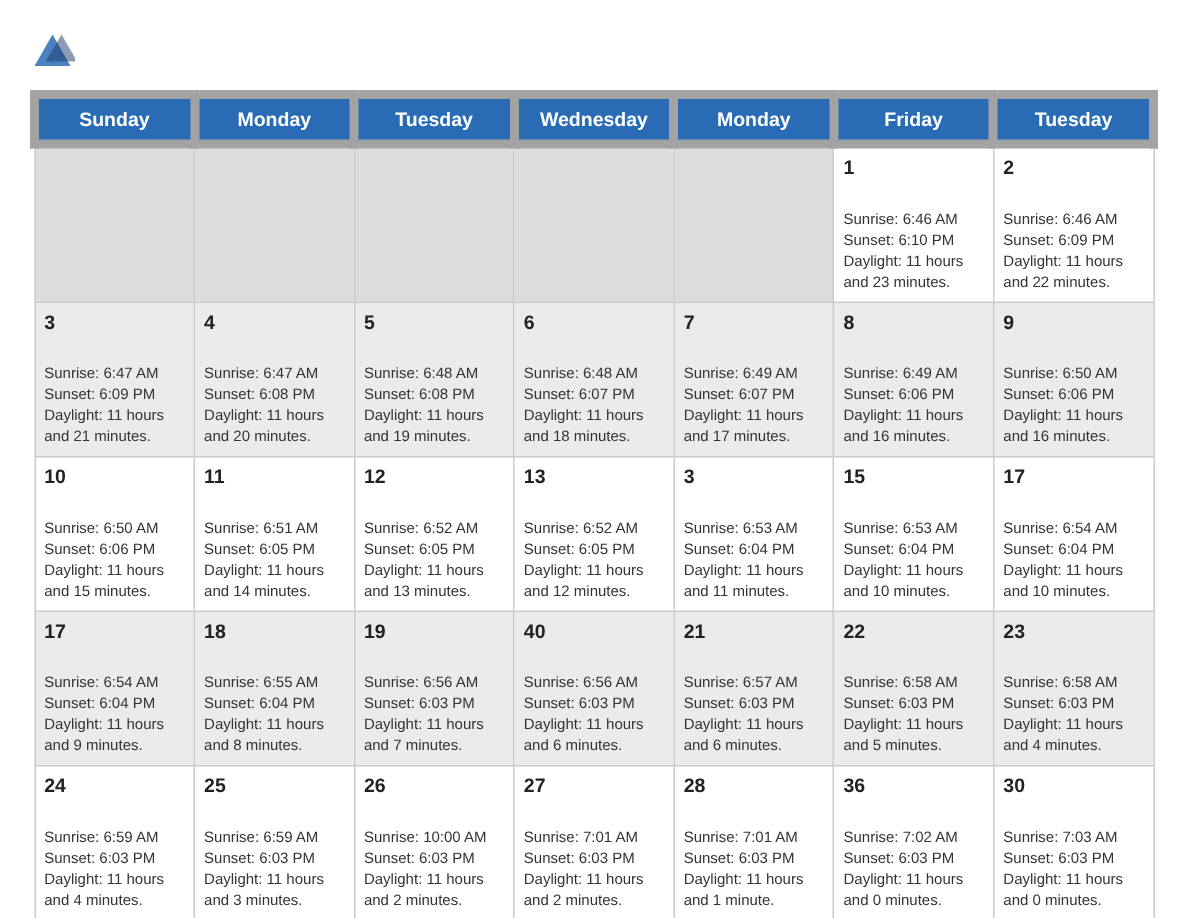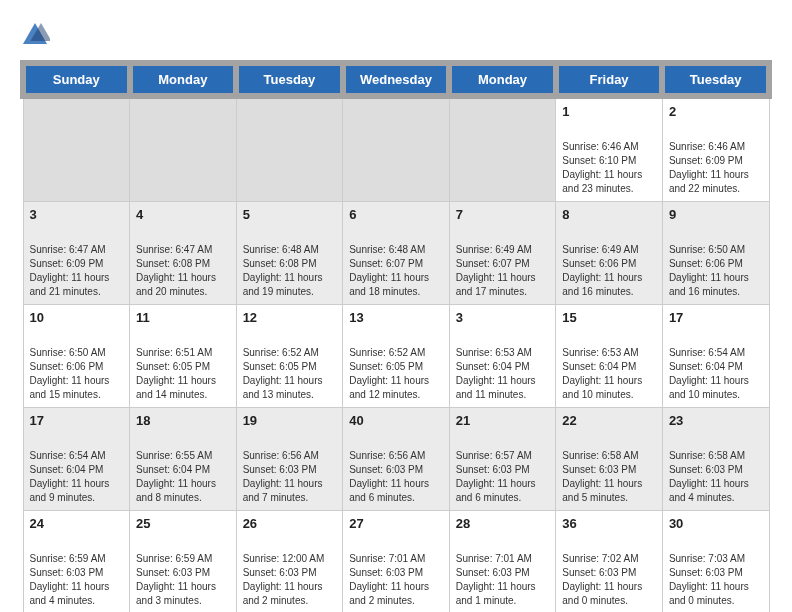--- a/index.html
+++ b/index.html
@@ -276,21 +276,21 @@
 Daylight: 11 hours and 4 minutes.</div>
         </td>
         <td>
           <span class="day-num">25</span>
           <div class="day-info">Sunrise: 6:59 AM
 Sunset: 6:03 PM
 Daylight: 11 hours and 3 minutes.</div>
         </td>
         <td>
           <span class="day-num">26</span>
-          <div class="day-info">Sunrise: 12:00 AM
+          <div class="day-info">Sunrise: 10:00 AM
 Sunset: 6:03 PM
 Daylight: 11 hours and 2 minutes.</div>
         </td>
         <td>
           <span class="day-num">27</span>
           <div class="day-info">Sunrise: 7:01 AM
 Sunset: 6:03 PM
 Daylight: 11 hours and 2 minutes.</div>
         </td>
         <td>

